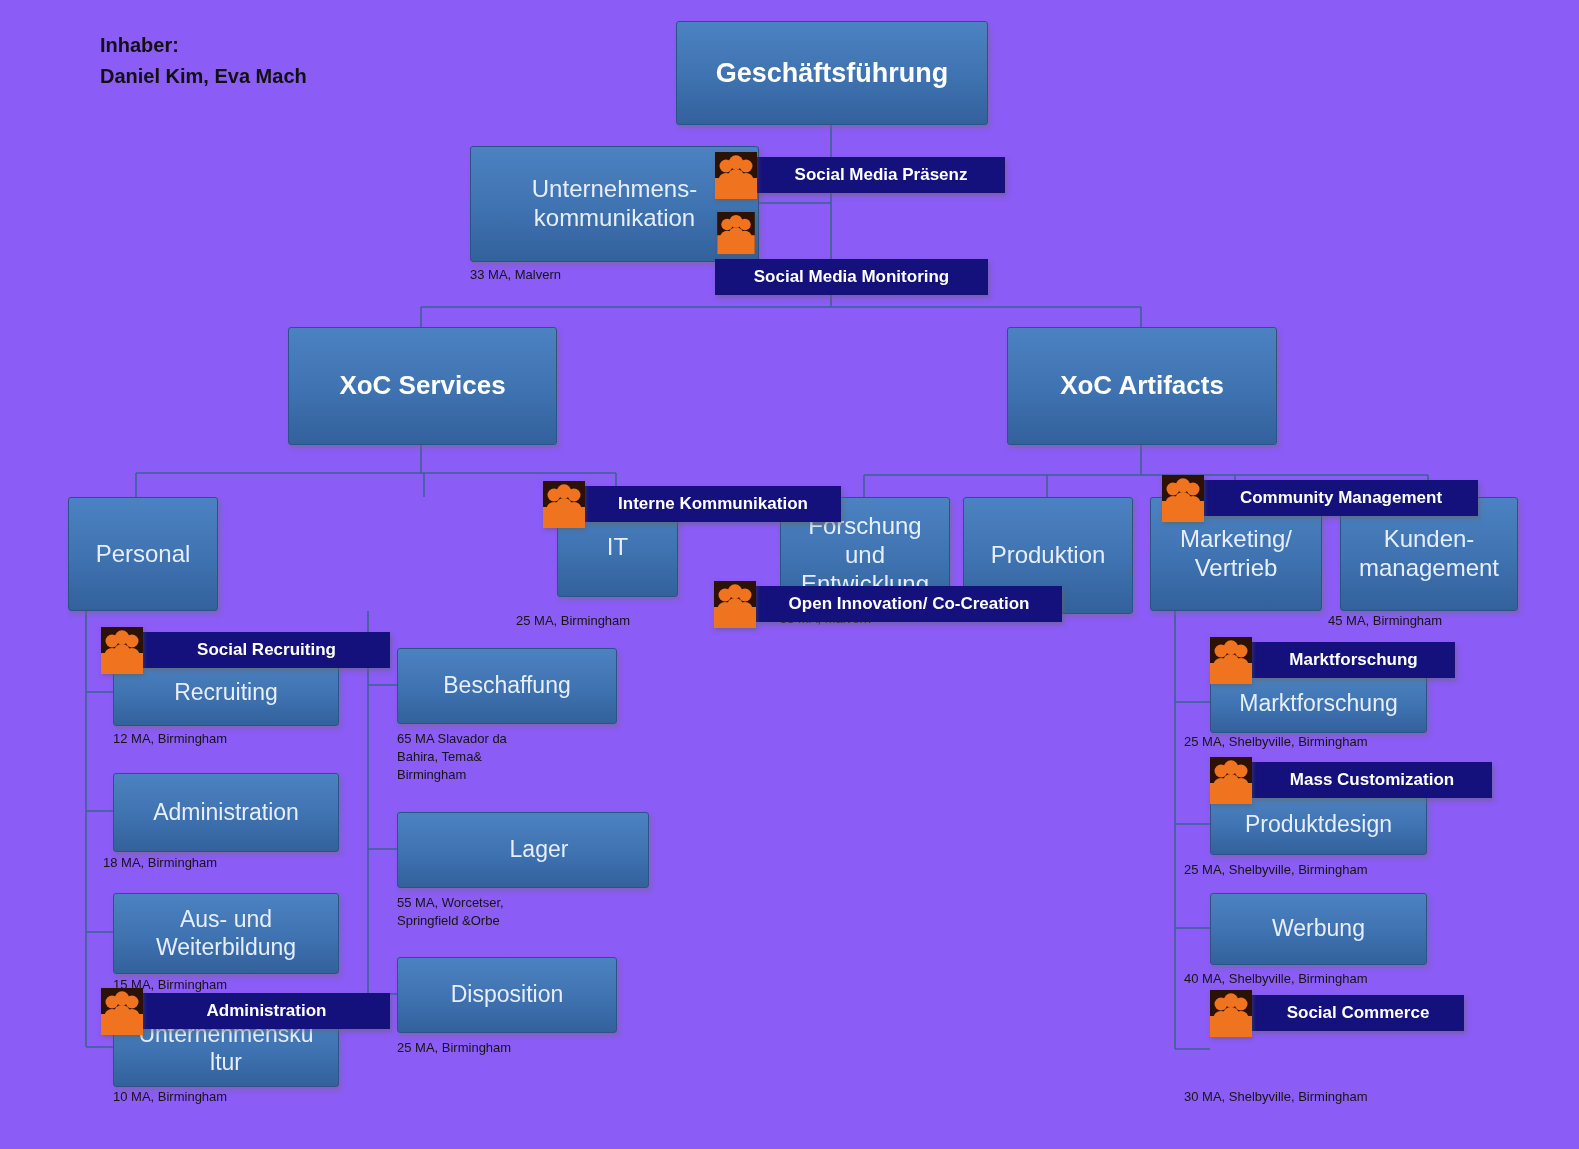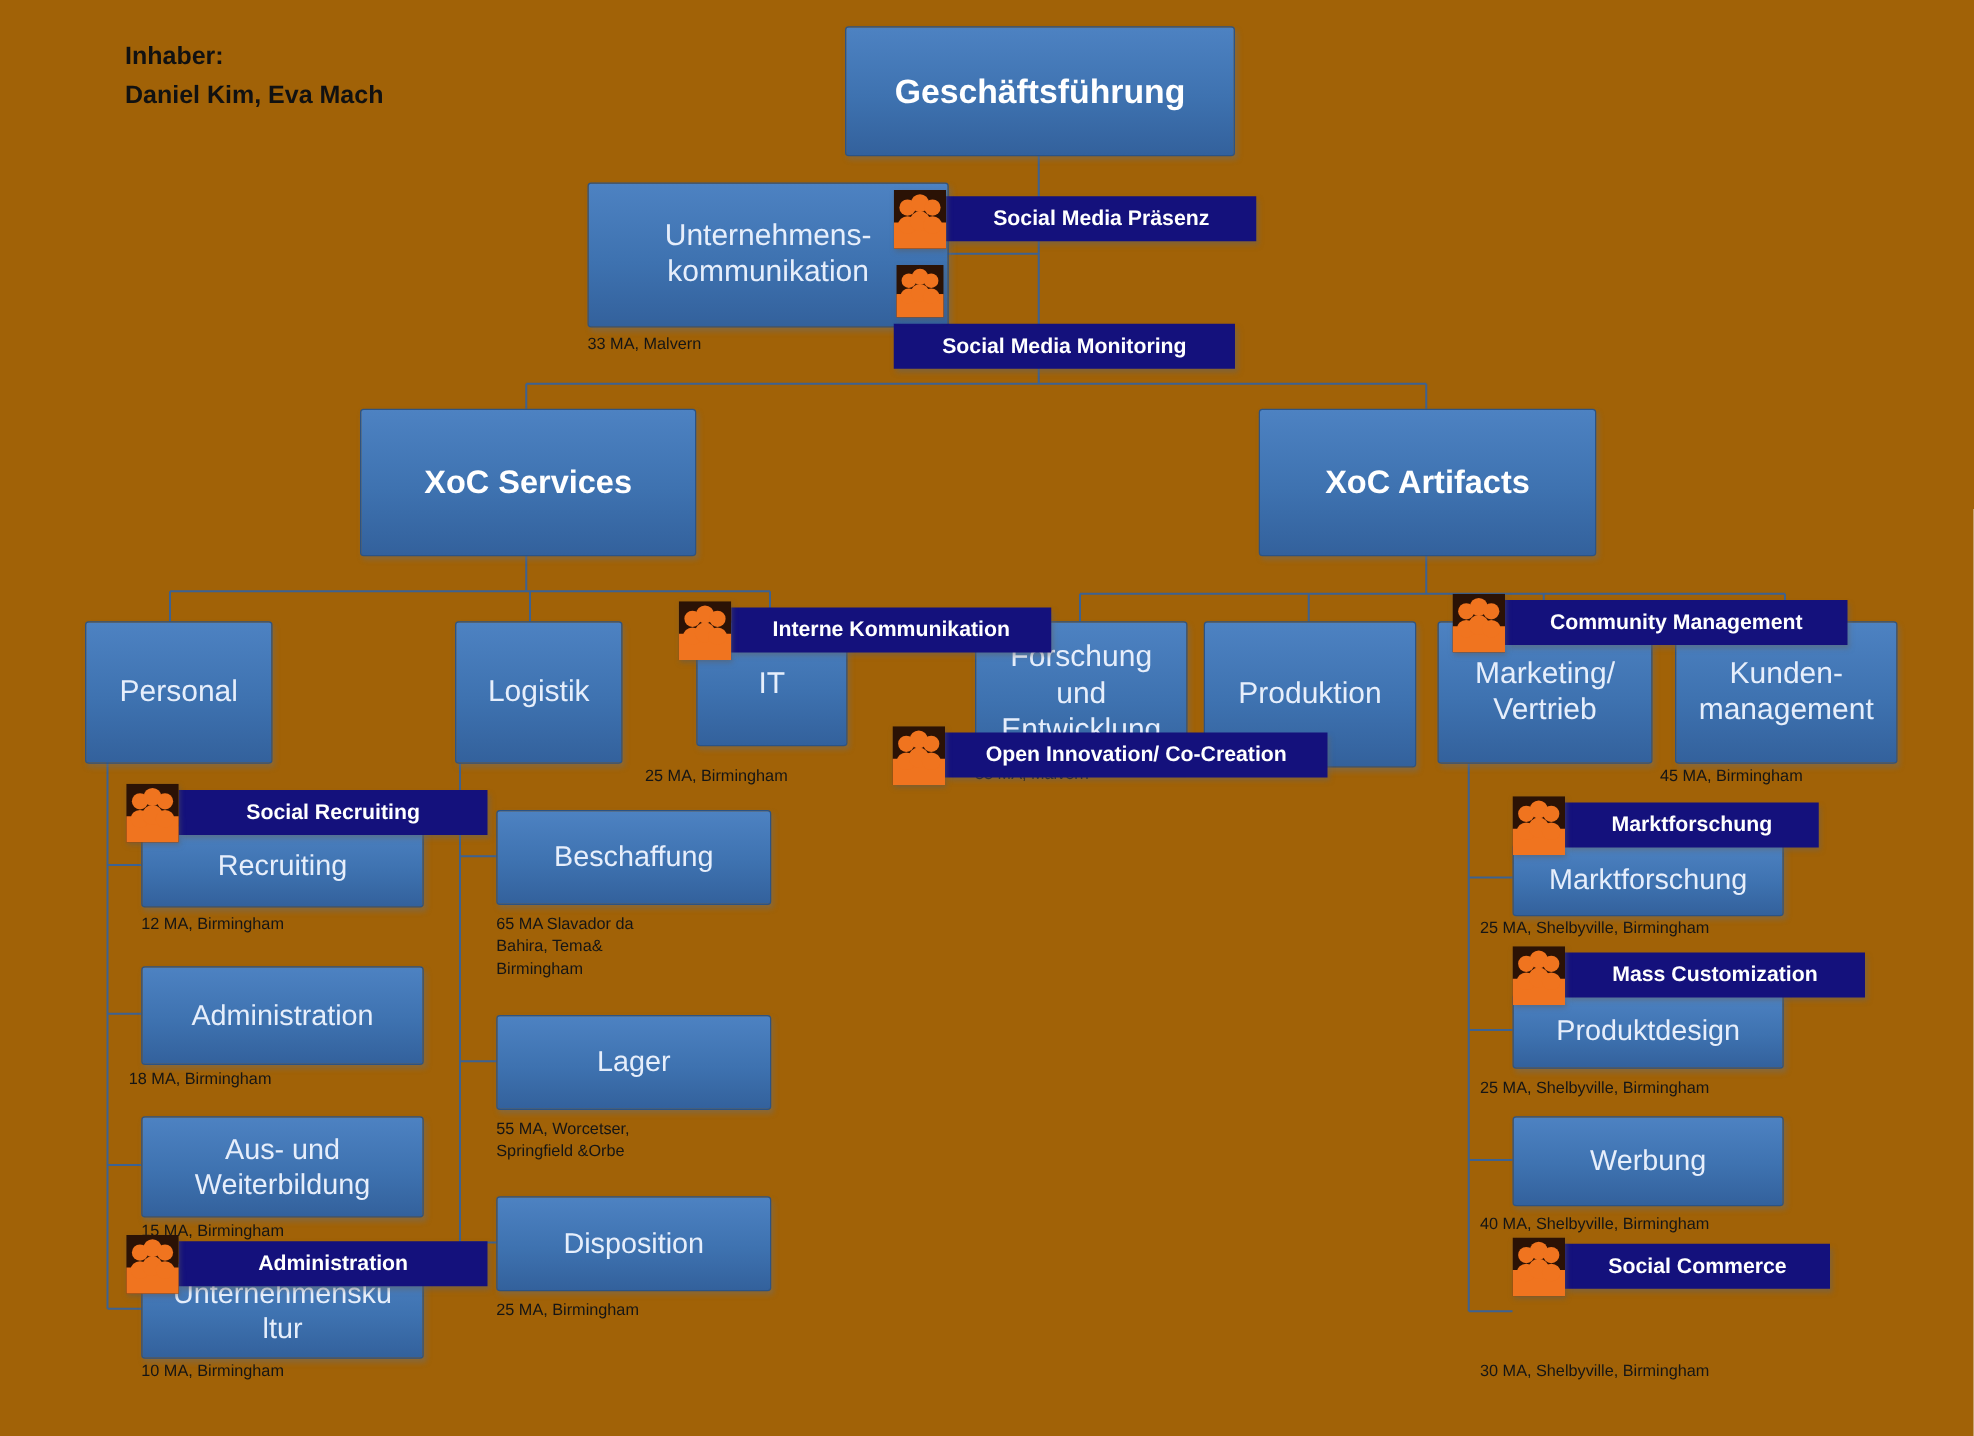--- a/index.html
+++ b/index.html
@@ -1,18 +1,18 @@
 <!DOCTYPE html>
 <html><head>
 <meta charset="utf-8">
 <style>
   html,body{margin:0;padding:0;background:#ffffff;}
   .stage{
     position:relative;width:1579px;height:1149px;overflow:hidden;
-    font-family:"Liberation Sans", sans-serif;background:#a16207;
+    font-family:"Liberation Sans", sans-serif;background:#8b5cf6;
   }
   .connectors{position:absolute;left:0;top:0;z-index:0;}
   .connectors path{stroke:#3c6292;stroke-width:1.6;fill:none;}
   .hdr{position:absolute;left:100px;top:30px;z-index:1;color:#111;
        font-size:20px;font-weight:bold;line-height:1.55;}
   .node{
     position:absolute;z-index:2;border-radius:3px;
     background:linear-gradient(180deg,#4d82c2 0%,#3e72b0 55%,#33619c 100%);
     border:1px solid #2c5384;
     box-shadow:2px 3px 4px rgba(110,110,110,.45);
@@ -96,23 +96,20 @@
   <div class="node title" style="left:288px;top:327px;width:267px;height:116px;">
     <span class="node-label">XoC Services</span>
   </div>
   <div class="node title" style="left:1007px;top:327px;width:268px;height:116px;">
     <span class="node-label">XoC Artifacts</span>
   </div>
 
   <div class="node" style="left:68px;top:497px;width:148px;height:112px;">
     <span class="node-label">Personal</span>
   </div>
-  <div class="node" style="left:364px;top:497px;width:132px;height:112px;">
-    <span class="node-label">Logistik</span>
-  </div>
   <div class="node" style="left:557px;top:497px;width:119px;height:98px;">
     <span class="node-label">IT</span>
   </div>
   <div class="caption" style="left:516px;top:612px;width:200px;">25 MA, Birmingham</div>
   <div class="badge" style="left:499px;top:481px;padding-left:44px;">
     <svg class="badge-icon" viewBox="0 0 42 47">
         <use href="#people-icon"></use>
       </svg>
     <span class="badge-plate" style="width:256px;">Interne Kommunikation</span>
   </div>
@@ -185,21 +182,21 @@
   </div>
   <div class="caption" style="left:113px;top:1088px;width:224px;">10 MA, Birmingham</div>
 
   <div class="node small" style="left:397px;top:648px;width:218px;height:74px;">
     <span class="node-label">Beschaffung</span>
   </div>
   <div class="caption" style="left:397px;top:730px;width:218px;">65 MA Slavador da
 Bahira, Tema&amp;
 Birmingham</div>
 
-  <div class="node small" style="left:397px;top:812px;width:218px;height:74px;">
+  <div class="node small" style="left:397px;top:812px;width:218px;height:74px;padding-left:32px;">
     <span class="node-label">Lager</span>
   </div>
   <div class="caption" style="left:397px;top:894px;width:218px;">55 MA, Worcetser,
 Springfield &amp;Orbe</div>
 
   <div class="node small" style="left:397px;top:957px;width:218px;height:74px;">
     <span class="node-label">Disposition</span>
   </div>
   <div class="caption" style="left:397px;top:1039px;width:218px;">25 MA, Birmingham</div>
 

